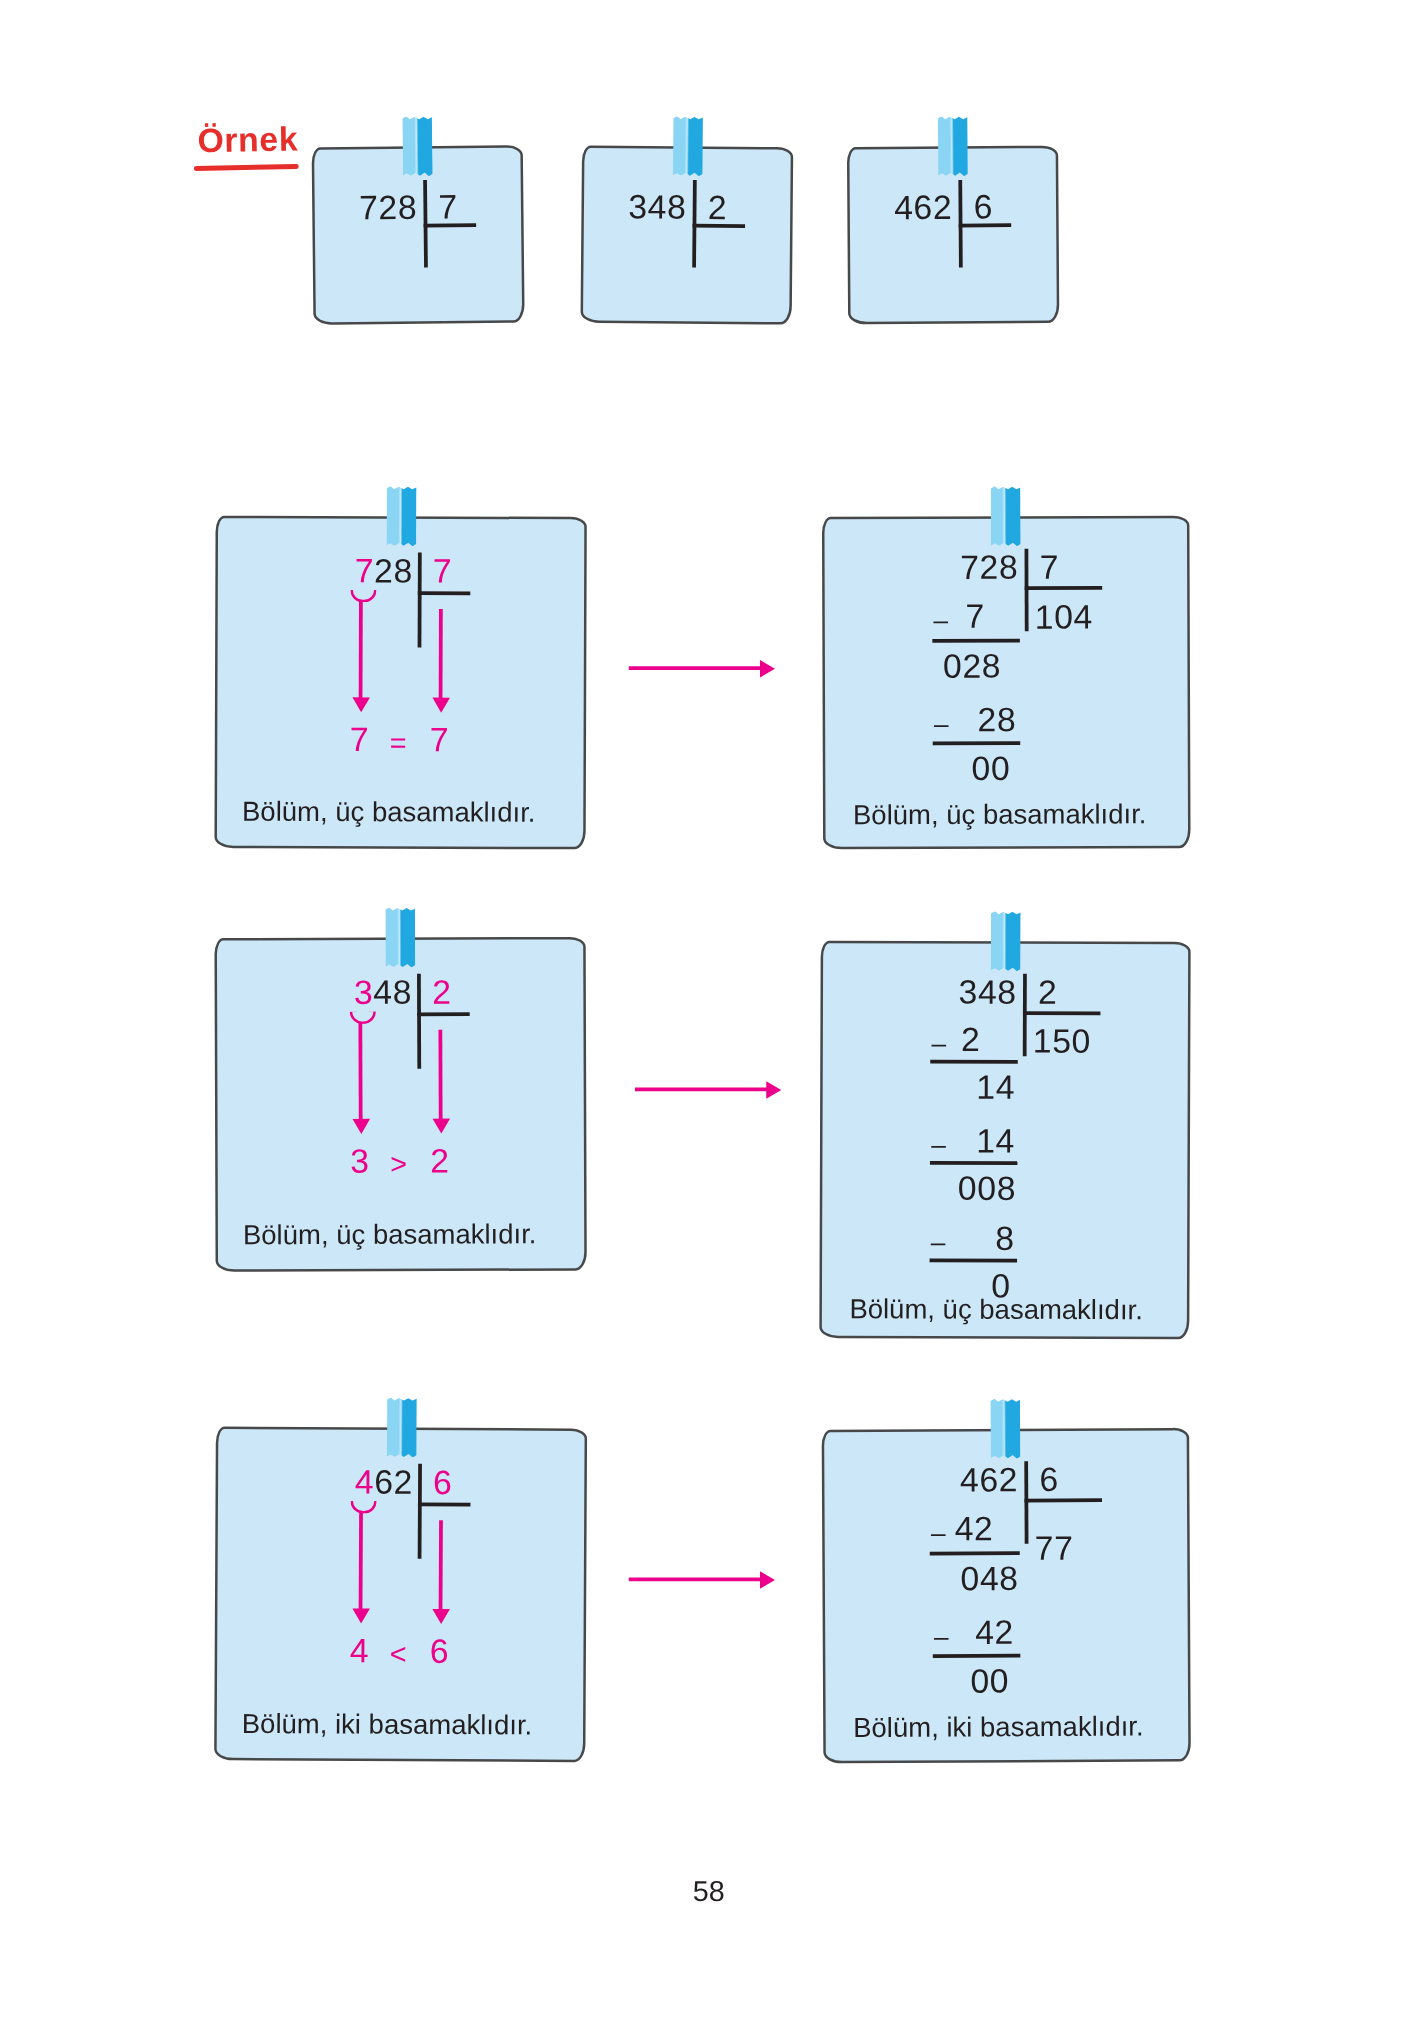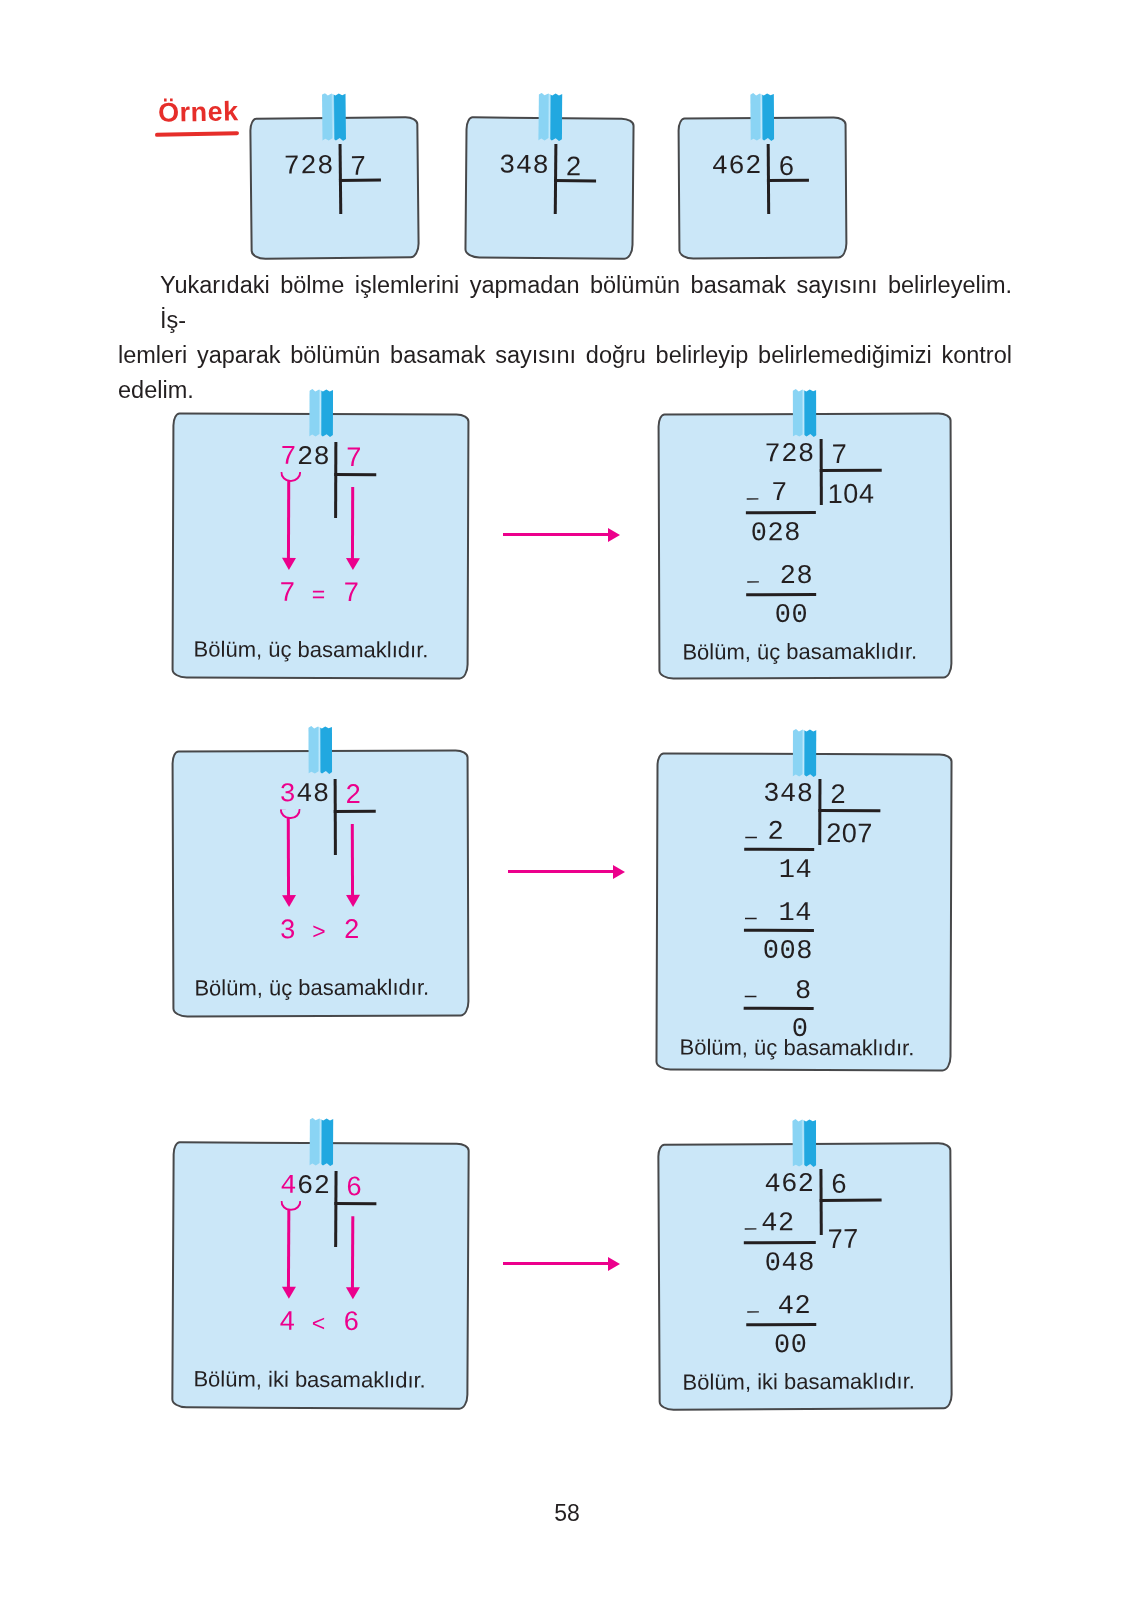--- a/index.html
+++ b/index.html
@@ -9,21 +9,21 @@
   
   .card{position:absolute;background:#cbe7f8;border:2px solid #47484a;
         border-radius:7px 13px 9px 15px / 13px 8px 15px 9px;}
   .tape{position:absolute;width:24px;height:48px;top:-26px;left:50%;
         transform:translateX(-50%);
         background:linear-gradient(90deg,#8ad4f4 0%,#8ad4f4 38%,#c2eafc 46%,#21a8e0 52%,#21a8e0 100%);
         clip-path:polygon(0 4%,14% 0,26% 5%,42% 1%,58% 5%,72% 1%,86% 5%,100% 2%,100% 96%,88% 100%,74% 94%,58% 99%,44% 94%,28% 99%,14% 95%,0 99%);}
 
   
   .num{position:absolute;font-size:27px;letter-spacing:.5px;color:#231f20;white-space:nowrap;}
-  .numr{text-align:center;font-family:Liberation Mono, monospace;}
+  .numr{text-align:center;}
   .pink{color:#ec008c;}
   .vbar{position:absolute;width:2.5px;background:#231f20;}
   .hline{position:absolute;height:2.5px;background:#231f20;}
   .subline{position:absolute;height:2.5px;background:#231f20;}
   .minus{position:absolute;font-size:21px;color:#231f20;}
   .caption{position:absolute;font-size:22px;color:#231f20;white-space:nowrap;}
 
   .brace{position:absolute;width:17px;height:8px;border:2px solid #ec008c;border-top:none;
          border-radius:0 0 10px 10px;}
   .arrow-v{position:absolute;width:3px;background:#ec008c;}
@@ -73,25 +73,20 @@
   </div>
 
   <div class="card" style="left:678px;top:117px;width:165px;height:138px;transform:rotate(-0.4deg);">
     <div class="tape"></div>
     <div class="num numr" style="right:83px;top:32px;">462</div>
     <div class="vbar" style="left:87px;top:25px;height:70px;"></div>
     <div class="num" style="left:99px;top:32px;">6</div>
     <div class="hline" style="left:87px;top:60px;width:42px;"></div>
   </div>
 
-  <div class="intro">
-    <div class="jline ind">Yukarıdaki bölme işlemlerini yapmadan bölümün basamak sayısını belirleyelim. İş-</div>
-    <div class="jline">lemleri yaparak bölümün basamak sayısını doğru belirleyip belirlemediğimizi kontrol</div>
-    <div>edelim.</div>
-  </div>
 
   <div class="card" style="left:172px;top:413px;width:293px;height:262px;transform:rotate(0.2deg);">
     <div class="tape"></div>
     <div class="num numr" style="right:137px;top:27px;"><span class="pink">7</span><span>28</span></div>
     <div class="brace" style="left:106px;top:57px;"></div>
     <div class="vbar" style="left:160px;top:27px;height:76px;"></div>
     <div class="num pink" style="left:172px;top:27px;">7</div>
     <div class="hline" style="left:160px;top:58px;width:42px;"></div>
     <div class="arrow-v" style="left:113px;top:66px;height:78px;"></div>
     <div class="arrow-v" style="left:177px;top:72px;height:72px;"></div>
@@ -137,21 +132,21 @@
   </div>
 
   <div class="arrow-h" style="left:508px;top:870px;width:106px;"></div>
 
   <div class="card" style="left:656px;top:753px;width:292px;height:314px;transform:rotate(0.2deg);">
     <div class="tape"></div>
     <div class="num numr" style="right:137px;top:24px;">348</div>
     <div class="vbar" style="left:160px;top:24px;height:66px;"></div>
     <div class="num" style="left:172px;top:24px;">2</div>
     <div class="hline" style="left:160px;top:54px;width:62px;"></div>
-    <div class="num" style="left:168px;top:63px;">207</div>
+    <div class="num" style="left:168px;top:63px;">150</div>
     <div class="minus" style="left:87px;top:69px;">–</div>
     <div class="num numr" style="right:166px;top:62px;">2</div>
     <div class="subline" style="left:86px;top:93px;width:70px;"></div>
     <div class="num numr" style="right:138px;top:100px;">14</div>
     <div class="minus" style="left:87px;top:150px;">–</div>
     <div class="num numr" style="right:138px;top:143px;">14</div>
     <div class="subline" style="left:86px;top:174px;width:70px;"></div>
     <div class="num numr" style="right:137px;top:181px;">008</div>
     <div class="minus" style="left:87px;top:228px;">–</div>
     <div class="num numr" style="right:138px;top:221px;">8</div>

